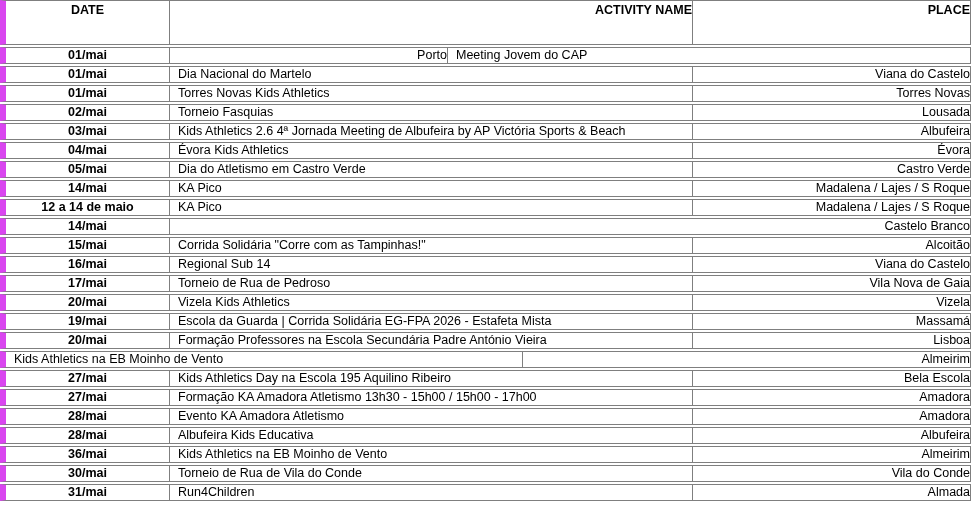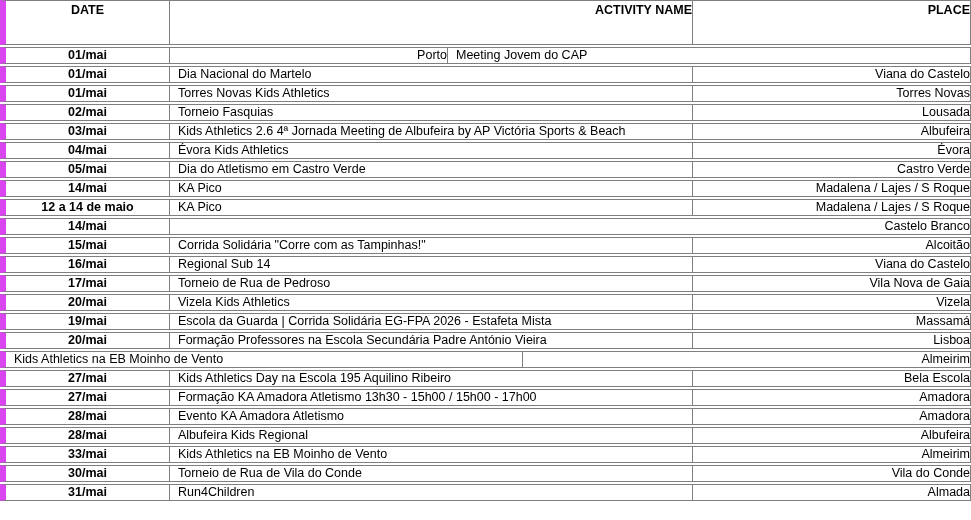--- a/index.html
+++ b/index.html
@@ -183,26 +183,26 @@
   </div>
 
   <div class="row data-row">
     <div class="cell date-col">28/mai</div>
     <div class="cell activity-col">Evento KA Amadora Atletismo</div>
     <div class="cell place-col">Amadora</div>
   </div>
 
   <div class="row data-row">
     <div class="cell date-col">28/mai</div>
-    <div class="cell activity-col">Albufeira Kids Regional</div>
+    <div class="cell activity-col">Albufeira Kids Educativa</div>
     <div class="cell place-col">Albufeira</div>
   </div>
 
   <div class="row data-row">
-    <div class="cell date-col">33/mai</div>
+    <div class="cell date-col">36/mai</div>
     <div class="cell activity-col">Kids Athletics na EB Moinho de Vento</div>
     <div class="cell place-col">Almeirim</div>
   </div>
 
   <div class="row data-row">
     <div class="cell date-col">30/mai</div>
     <div class="cell activity-col">Torneio de Rua de Vila do Conde</div>
     <div class="cell place-col">Vila do Conde</div>
   </div>
 

